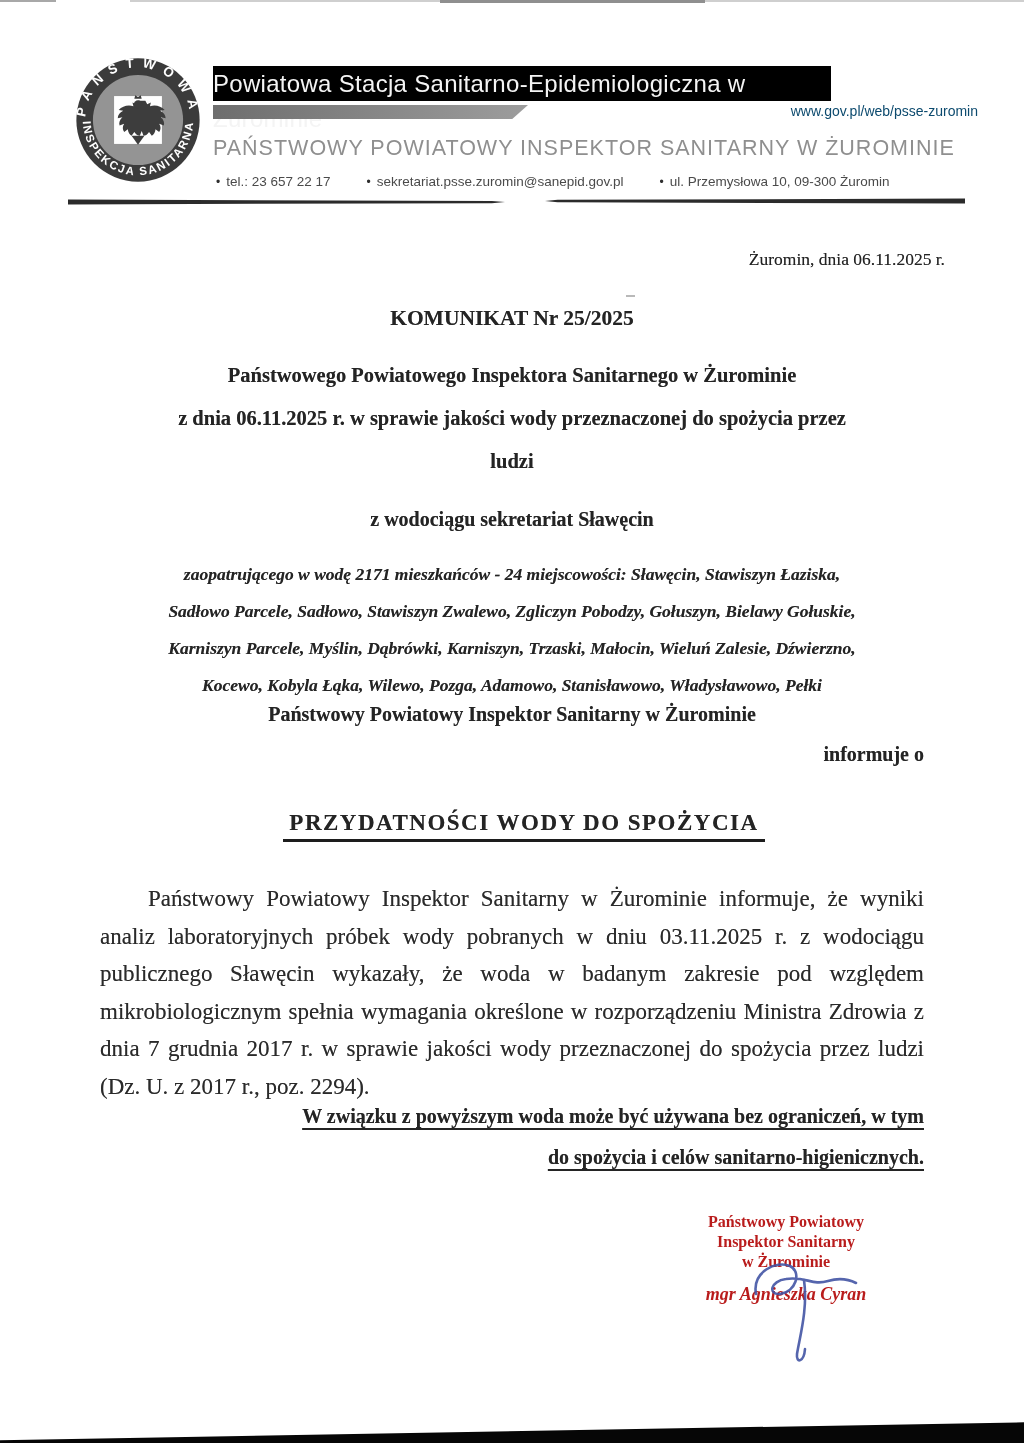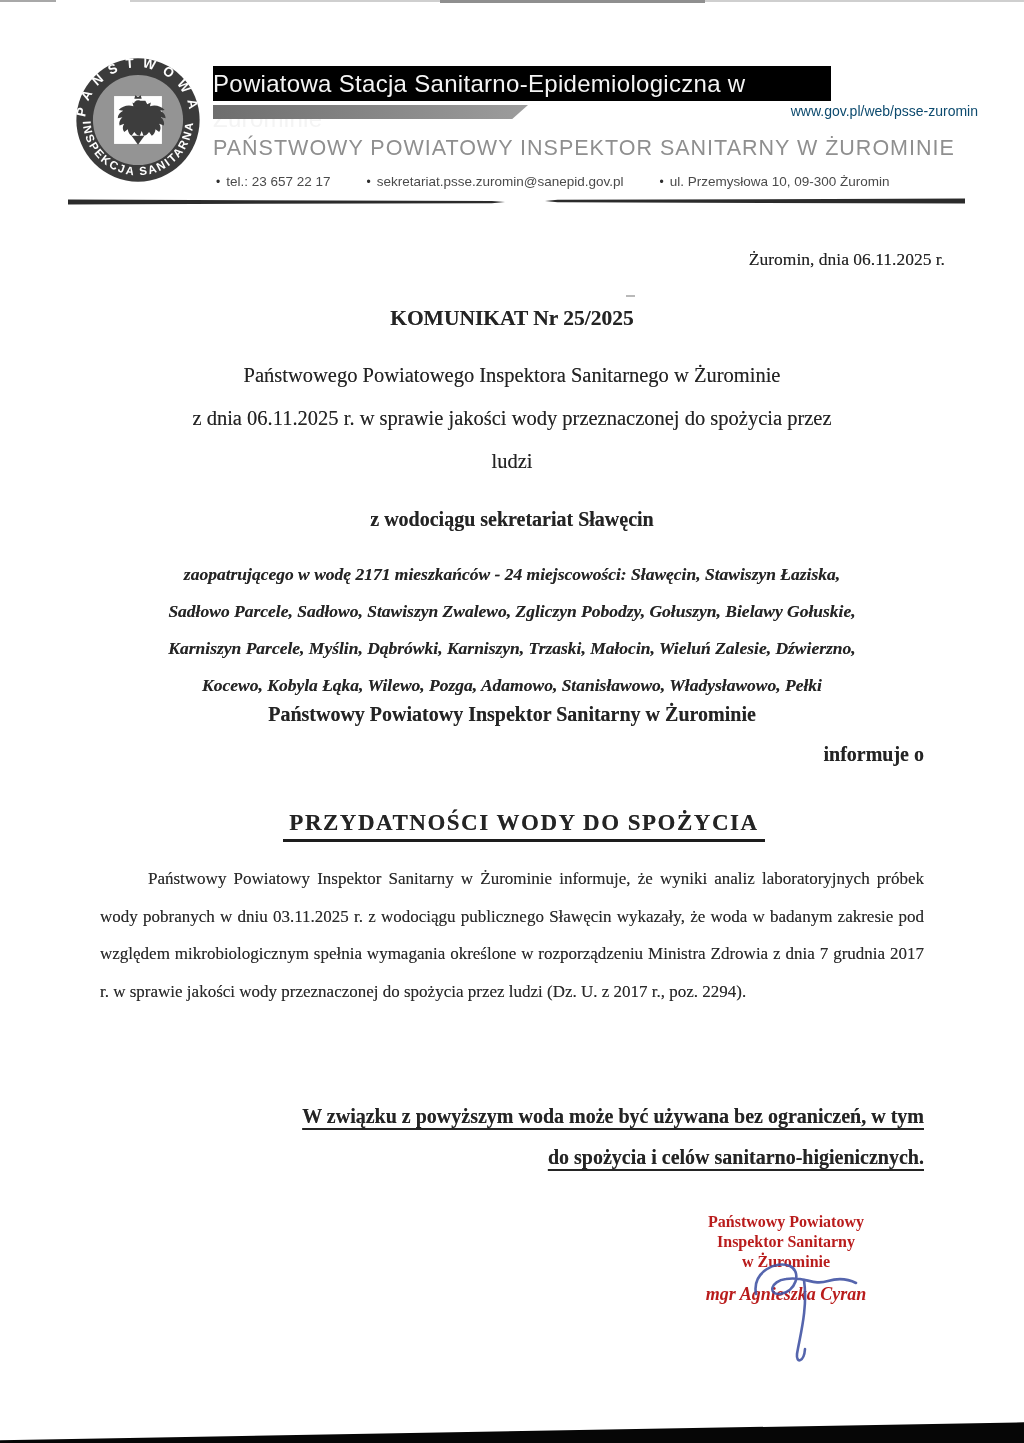--- a/index.html
+++ b/index.html
@@ -60,38 +60,38 @@
     position:absolute; left:545px; top:198px; width:420px; height:6px; background:#2b2b2b;
     clip-path:polygon(0 50%, 3% 30%, 100% 8%, 100% 92%, 3% 72%);
   }
 
   
   .date-line { position:absolute; top:249px; right:79px; font-size:17.5px; }
   .doc { position:absolute; left:100px; top:0; width:824px; }
   .doc-title { position:absolute; top:306px; width:100%; text-align:center;
                font-size:21.5px; font-weight:bold; }
   .subtitle  { position:absolute; top:354px; width:100%; text-align:center;
-               font-size:20.5px; font-weight:normal; line-height:43px; white-space:nowrap; }
+               font-size:20.5px; font-weight:bold; line-height:43px; white-space:nowrap; }
   .waterworks { position:absolute; top:508px; width:100%; text-align:center;
                 font-size:20px; font-weight:bold; }
   .supply { position:absolute; top:556px; width:100%; text-align:center;
             font-size:17.5px; font-weight:bold; font-style:italic;
             line-height:37px; white-space:nowrap; }
   .issuer  { position:absolute; top:703px; width:100%; text-align:center;
              font-size:20px; font-weight:bold; }
   .informs { position:absolute; top:743px; width:100%; text-align:right;
              font-size:20px; font-weight:bold; }
   .verdict-wrap { position:absolute; top:810px; width:100%; text-align:center; }
   .verdict {
     display:inline-block; font-size:23px; font-weight:bold; letter-spacing:1.5px;
     padding:0 6px 3px 6px; border-bottom:3px solid #1d1d1d;margin-left:24px;
   }
   .body-par {
-    position:absolute; top:860px; width:100%;
-    font-size:17px; line-height:37.5px; text-align:justify; text-indent:48px;
+    position:absolute; top:880px; width:100%;
+    font-size:23px; line-height:37.5px; text-align:justify; text-indent:48px;
     color:#2a2a2a;
   }
   .conclusion {
     position:absolute; top:1096px; width:100%; text-align:right;
     font-size:20px; font-weight:bold; line-height:41px;
     text-decoration:underline; text-decoration-thickness:2px; text-underline-offset:5px;
   }
 
   
   .stamp {

